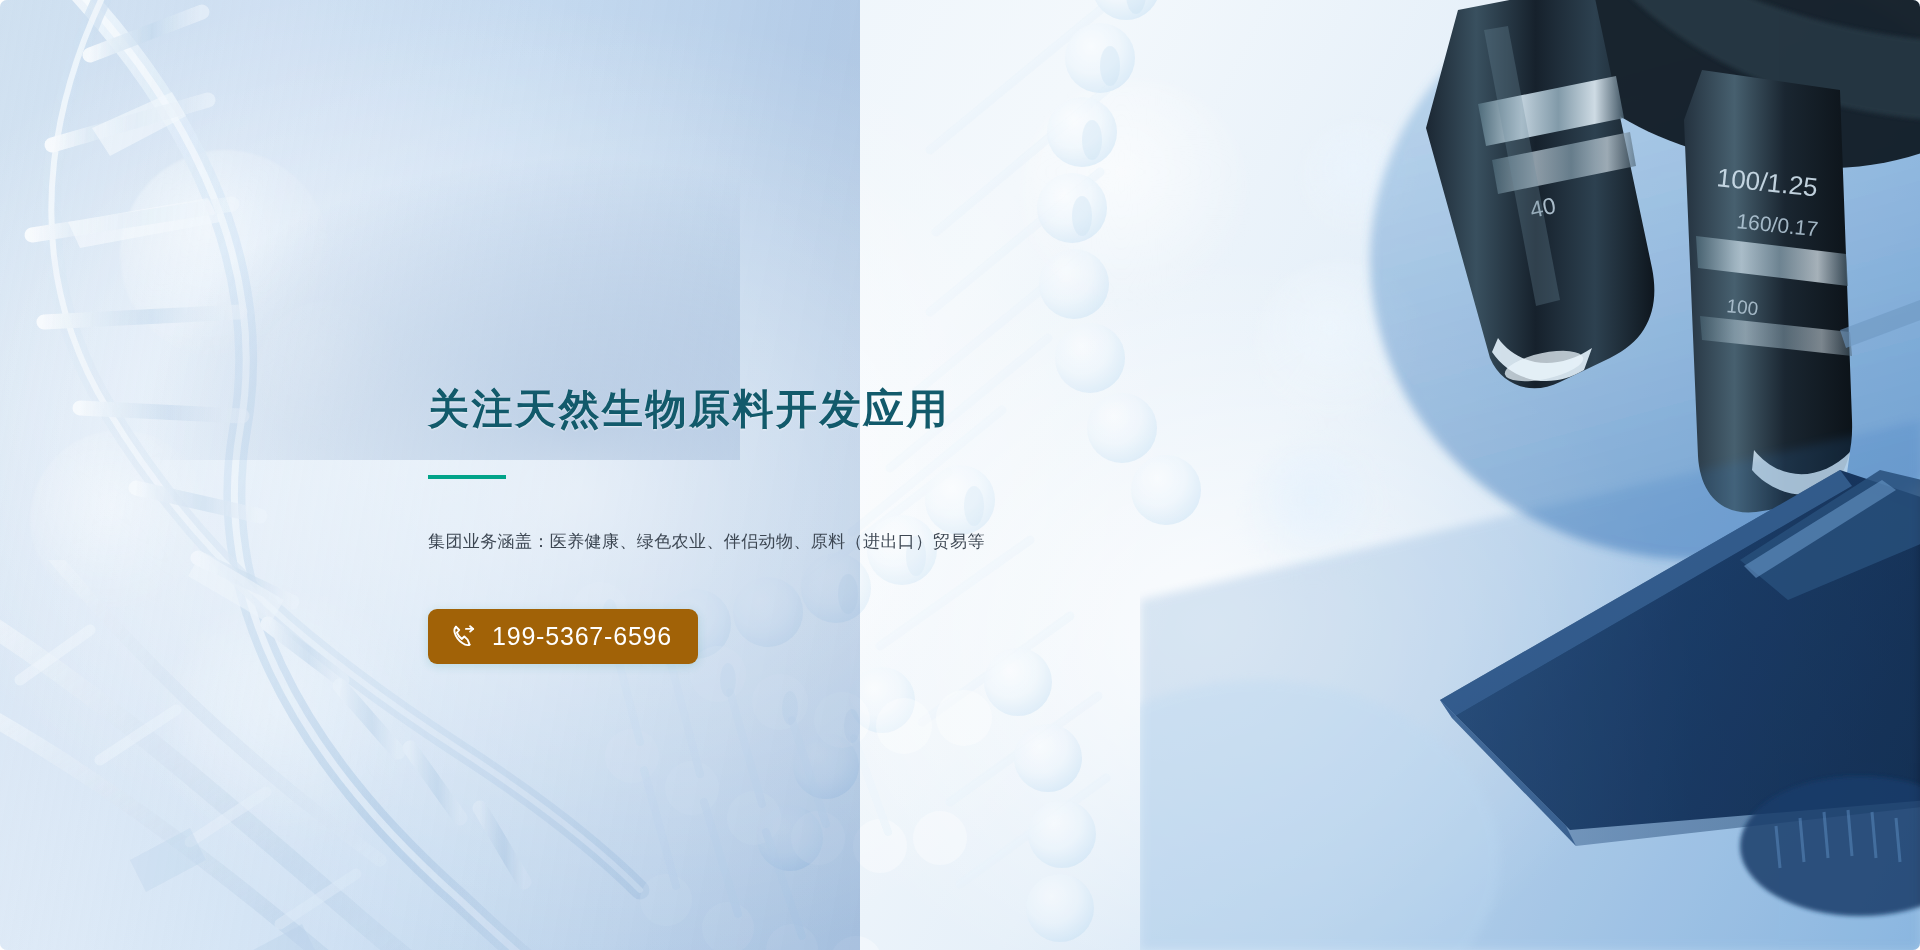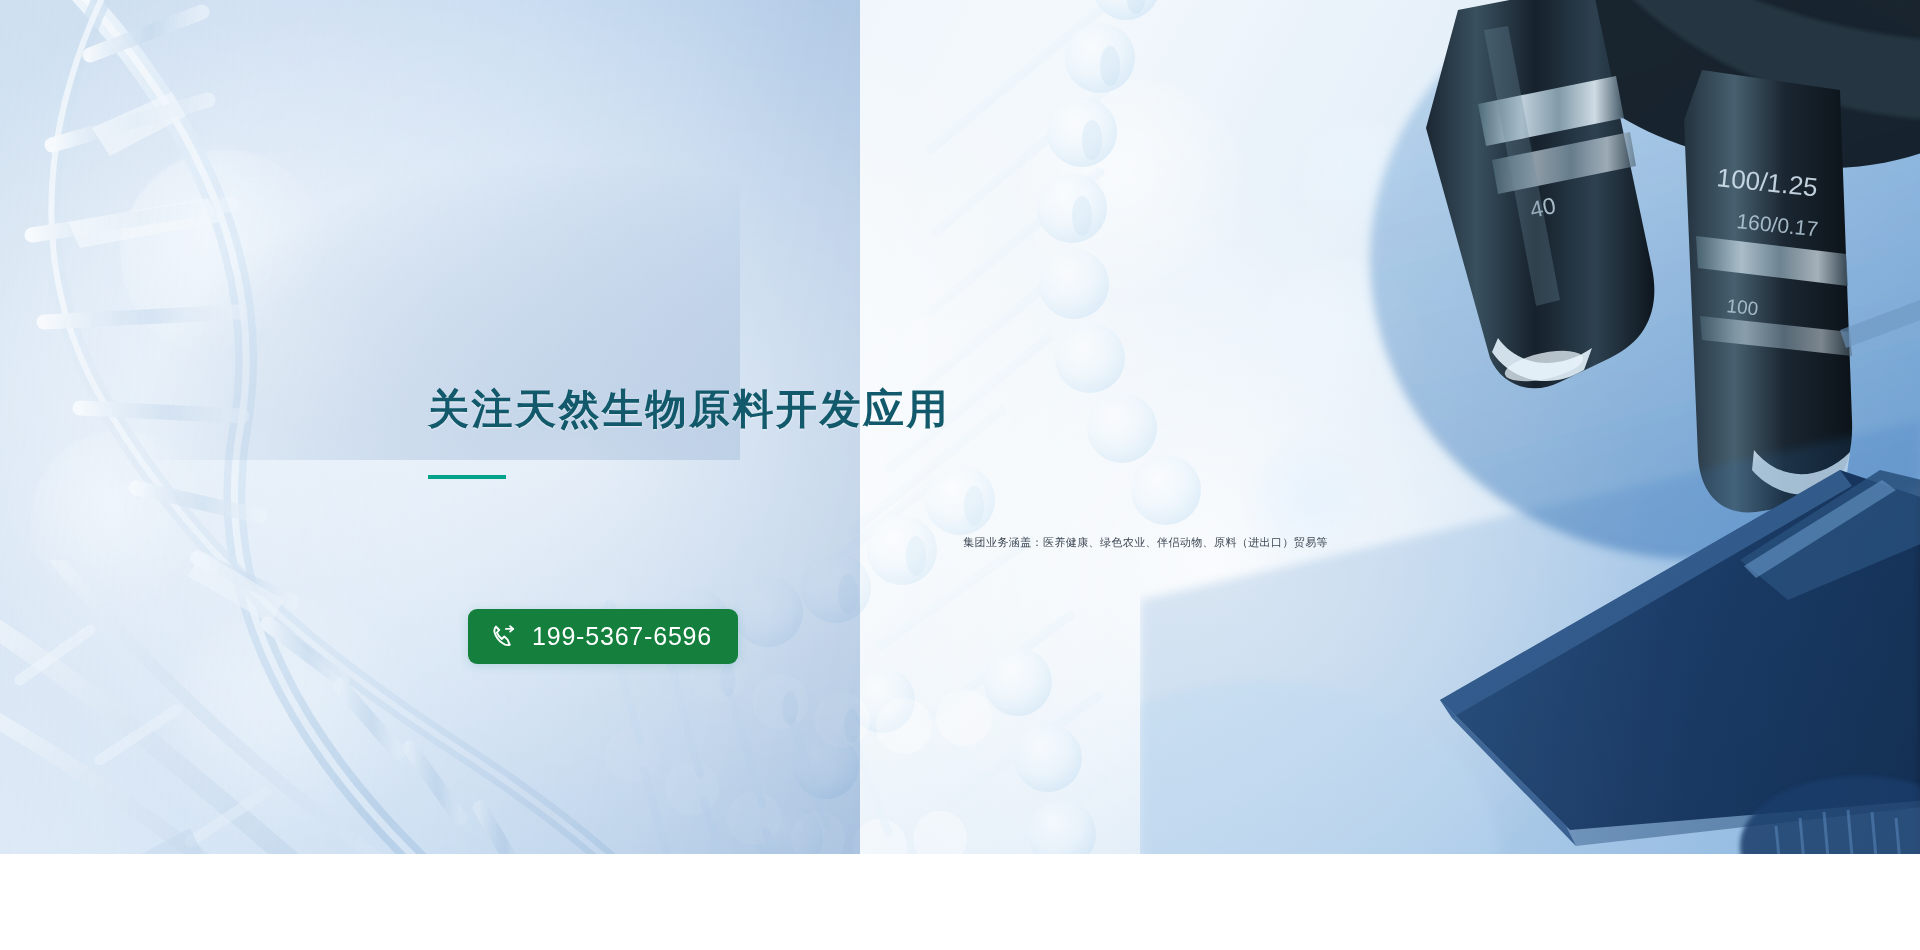--- a/index.html
+++ b/index.html
@@ -6,23 +6,24 @@
   * { margin:0; padding:0; box-sizing:border-box; }
   html, body {
     width:1920px; height:950px;
     overflow:hidden;
     font-family:"Liberation Sans","DejaVu Sans",sans-serif;
   }
 
   
   .hero {
     position:relative;
-    width:1920px; height:854px;
+    width:1920px; height:950px;
     overflow:hidden;
     background:#e9f3fb;
+    border-radius:7px;
   }
 
   
   .bg-layer { position:absolute; inset:0; pointer-events:none; }
 
   
   .bg-base {
     background:
       radial-gradient(ellipse 900px 700px at 22% 44%, rgba(255,255,255,0.92) 0%, rgba(255,255,255,0.0) 62%),
       radial-gradient(ellipse 760px 620px at 63% 66%, rgba(255,255,255,0.80) 0%, rgba(255,255,255,0) 60%),
@@ -112,40 +113,38 @@
   }
 
   .rule {
     width:78px; height:4px;
     background:#00a389;
     margin-top:42px;
   }
 
   .desc {
     margin-top:44px;
-    font-size:11px;
+    font-size:17px;
     line-height:38px;
     color:#3d4753;
     letter-spacing:.4px;
-    text-align:right;
   }
   .desc-line { display:block; white-space:nowrap; }
 
   .cta {
     display:inline-flex;
     align-items:center;
     gap:13px;
     margin-top:48px;
     padding:13px 26px 13px 22px;
-    background:#15803d;
+    background:#a16207;
     border:none;
     border-radius:9px;
     cursor:pointer;
     box-shadow:0 2px 10px rgba(40,150,140,.20);
-    margin-left:40px;
   }
   .cta-icon { width:29px; height:29px; display:block; flex:0 0 auto; }
   .cta-num {
     font-size:25px;
     font-weight:400;
     color:#ffffff;
     letter-spacing:.8px;
     line-height:1;
     white-space:nowrap;
   }

